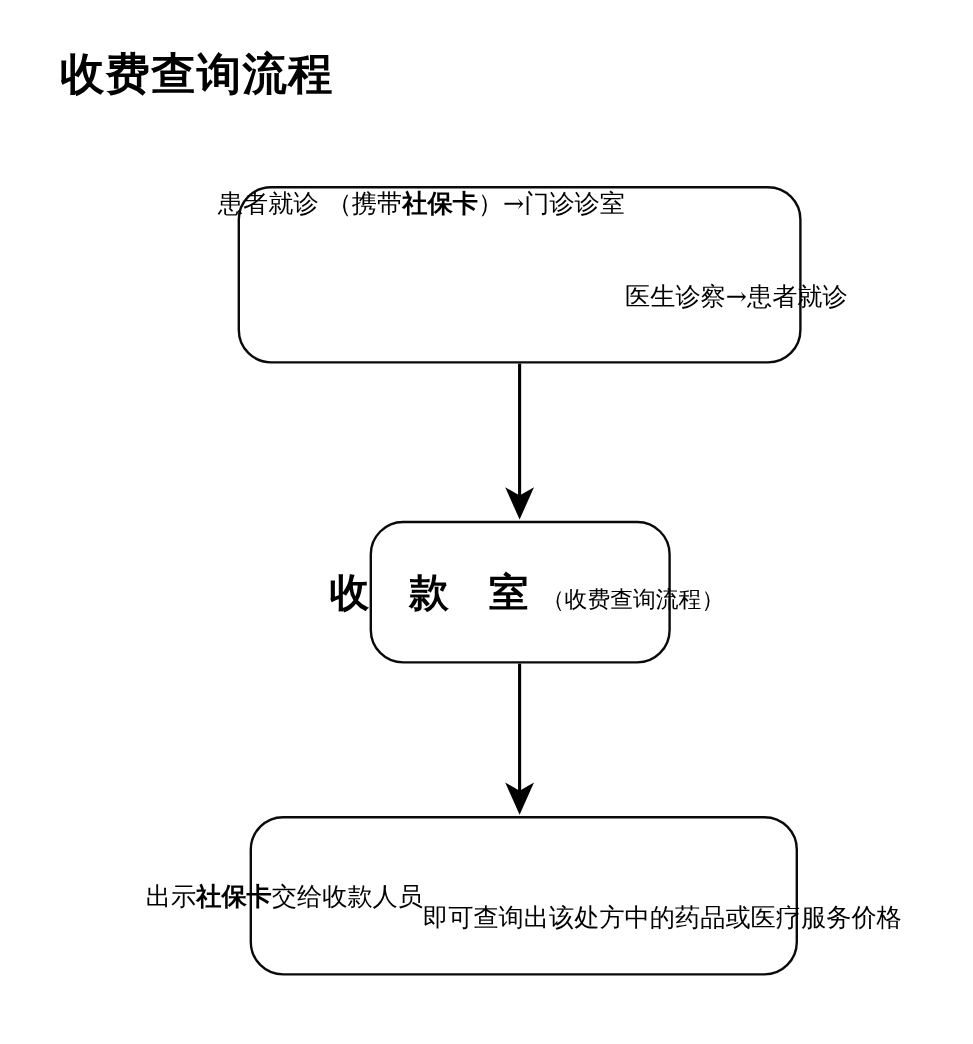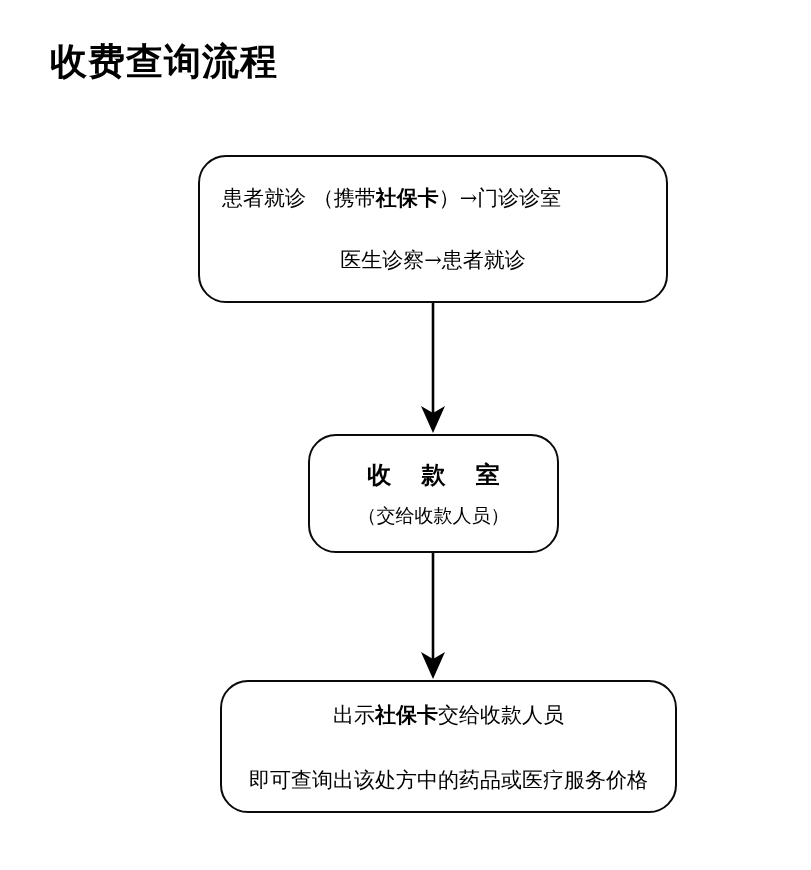--- a/index.html
+++ b/index.html
@@ -36,39 +36,39 @@
   }
 
   
   .flow-box {
     position: absolute;
     box-sizing: border-box;
     border: 2px solid #0a0a0a;
     border-radius: 28px;
     background: #ffffff;
     display: flex;
-    flex-direction: column;
+    flex-direction: row;
     align-items: center;
     justify-content: center;
   }
 
   .box-1 {
     left: 198px;
     top: 155px;
     width: 470px;
     height: 148px;
   }
   .box-2 {
     left: 308px;
     top: 434px;
     width: 251px;
     height: 119px;
   }
   .box-3 {
-    left: 220px;
+    left: 208px;
     top: 680px;
     width: 457px;
     height: 133px;
   }
 
   .line {
     white-space: nowrap;
     text-align: center;
     font-size: 21px;
     line-height: 1.25;
@@ -83,21 +83,21 @@
     align-self: flex-start;
     margin-left: 22px;
   }
   .box-1 .line-b {
     font-size: 21px;
     margin-top: 36px;
   }
 
   
   .box-2 .heading {
-    font-size: 24px;
+    font-size: 33px;
     font-weight: bold;
     letter-spacing: 11px;
     text-indent: 11px;
     line-height: 1.2;
     white-space: nowrap;
   }
   .box-2 .sub {
     font-size: 19px;
     margin-top: 14px;
     white-space: nowrap;
@@ -139,21 +139,21 @@
     </div>
   </div>
 
   <svg class="arrow" width="811" height="870" aria-hidden="true">
     <line class="arrow-shaft" x1="433" y1="303" x2="433" y2="419"></line>
     <polygon class="arrow-head" points="433,433 421,406 433,413 445,406"></polygon>
   </svg>
 
   <div class="flow-box box-2">
     <div class="heading">收 款 室</div>
-    <div class="sub">（交给收款人员）</div>
+    <div class="sub">（收费查询流程）</div>
   </div>
 
   <svg class="arrow" width="811" height="870" aria-hidden="true">
     <line class="arrow-shaft" x1="433" y1="553" x2="433" y2="665"></line>
     <polygon class="arrow-head" points="433,679 421,652 433,659 445,652"></polygon>
   </svg>
 
   <div class="flow-box box-3">
     <div class="line line-a">
       <span>出示</span><b>社保卡</b><span>交给收款人员</span>

